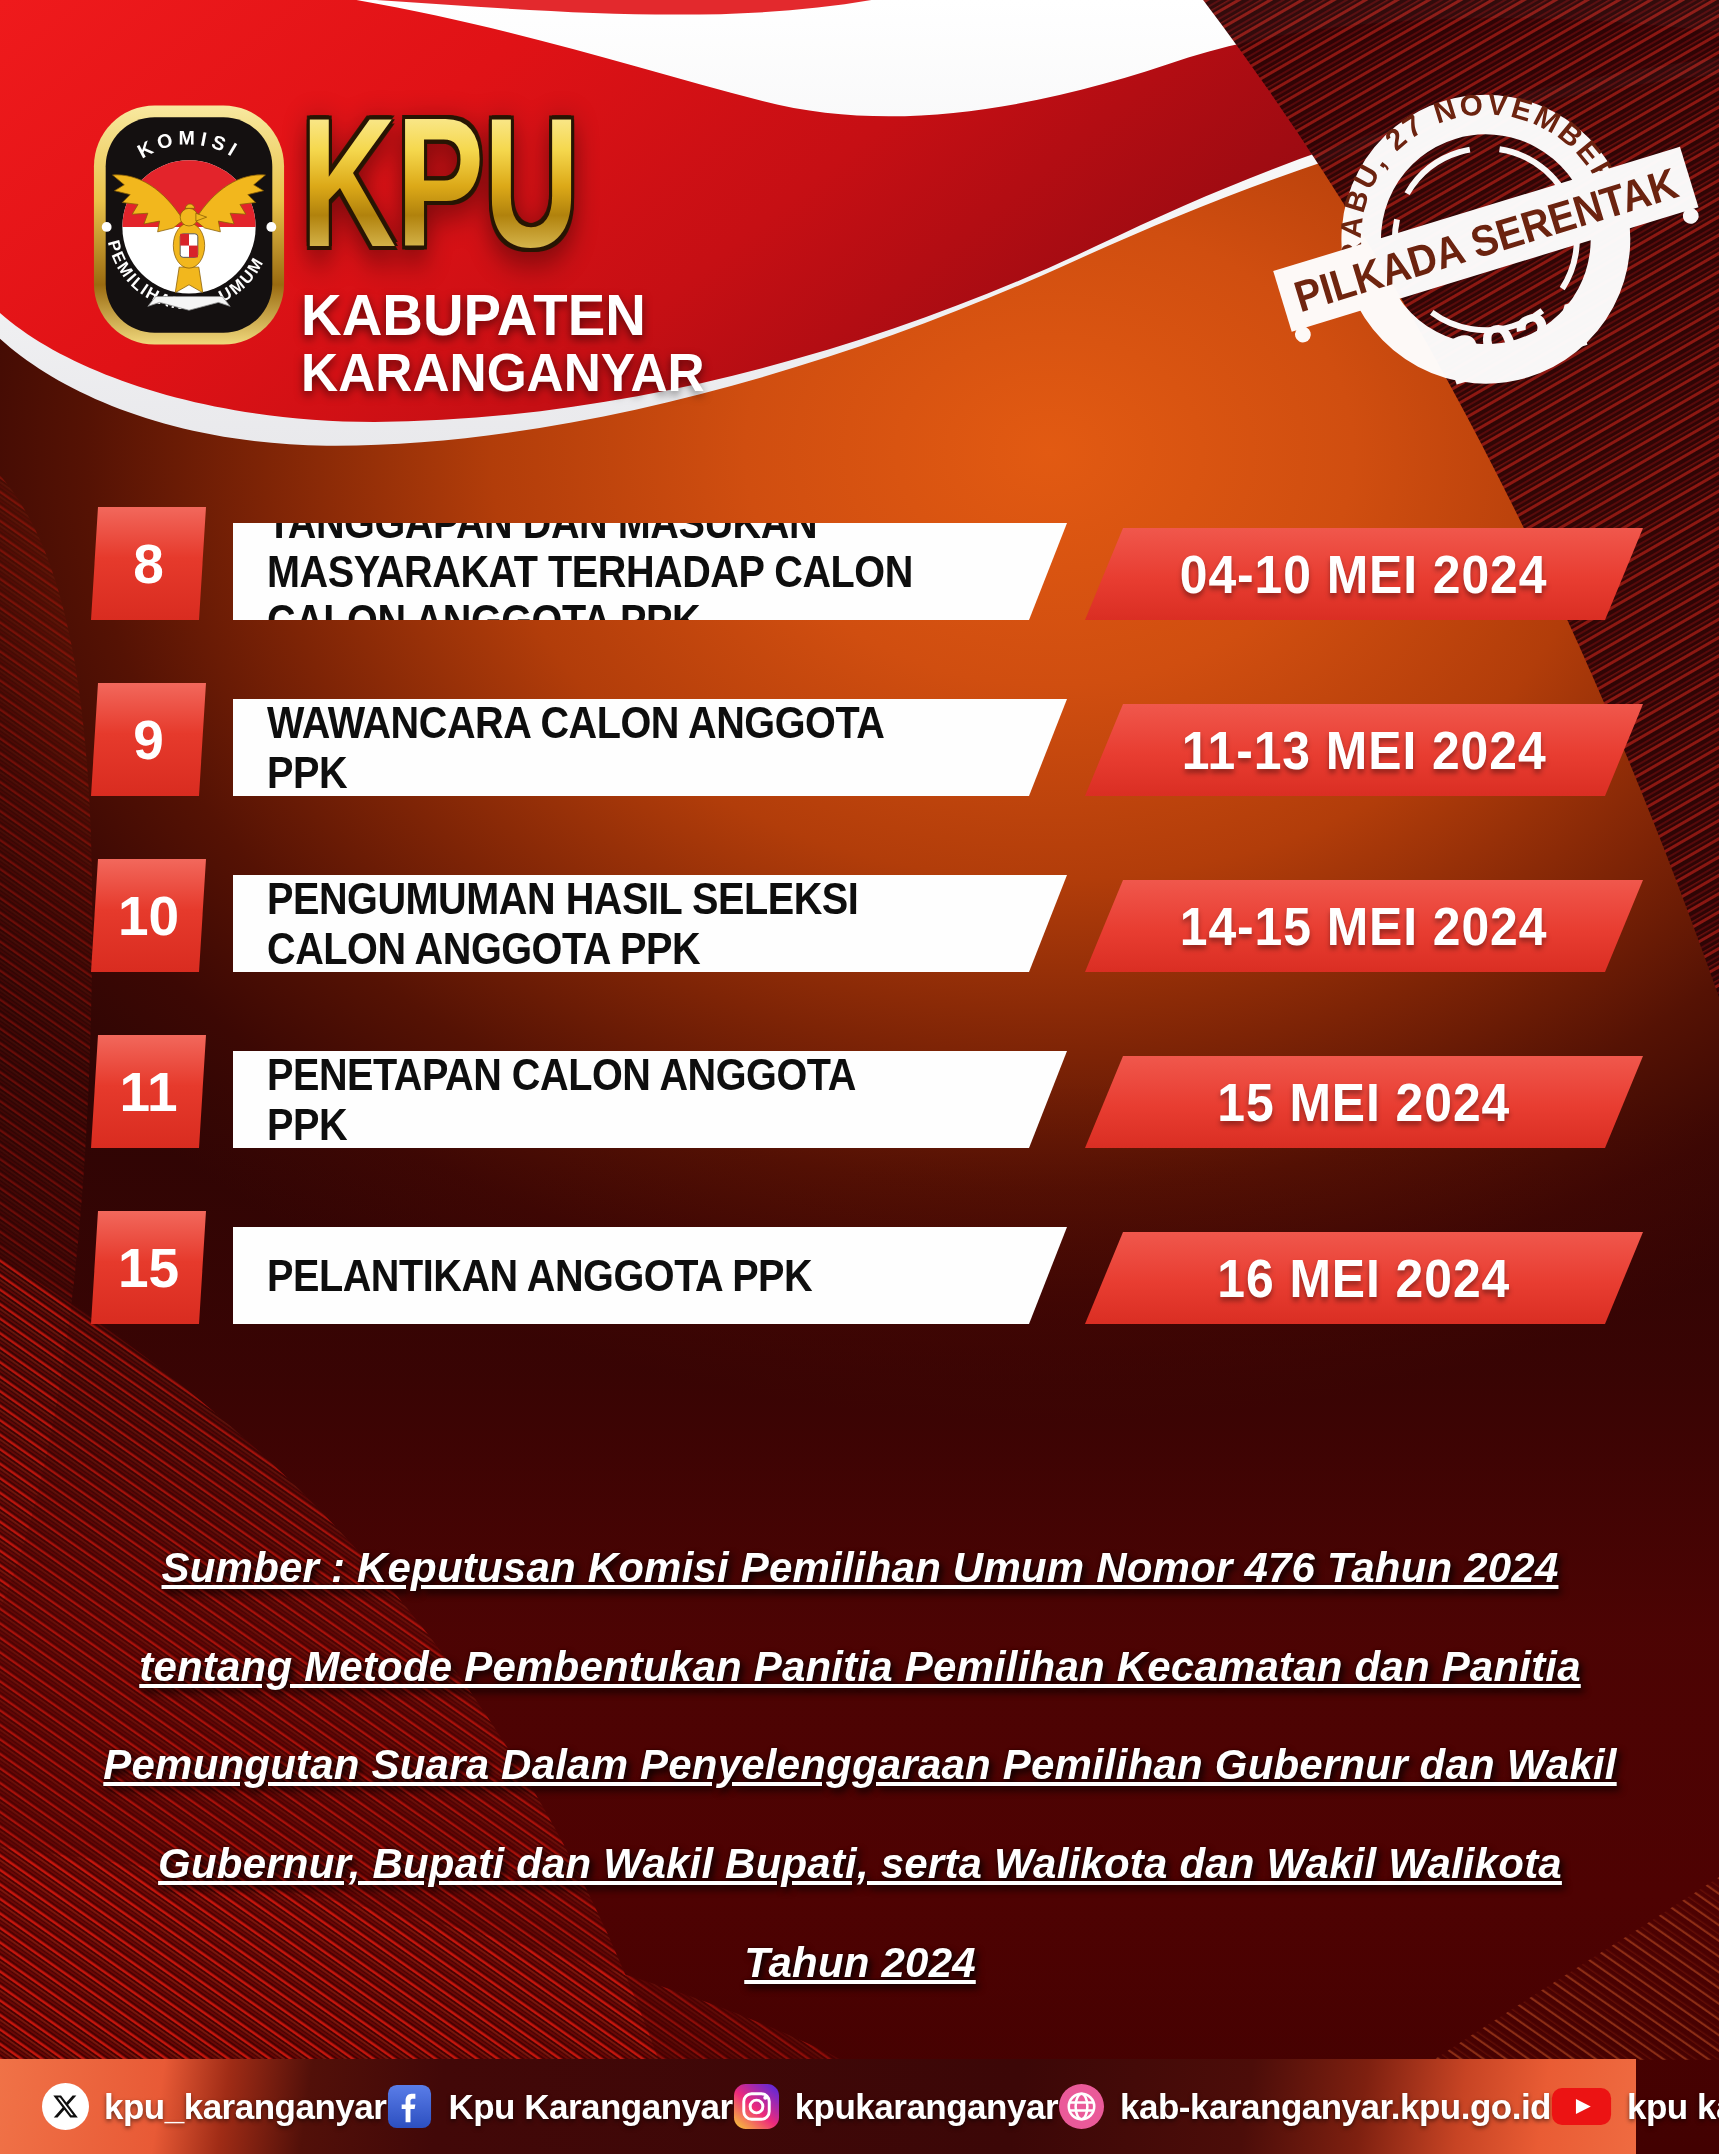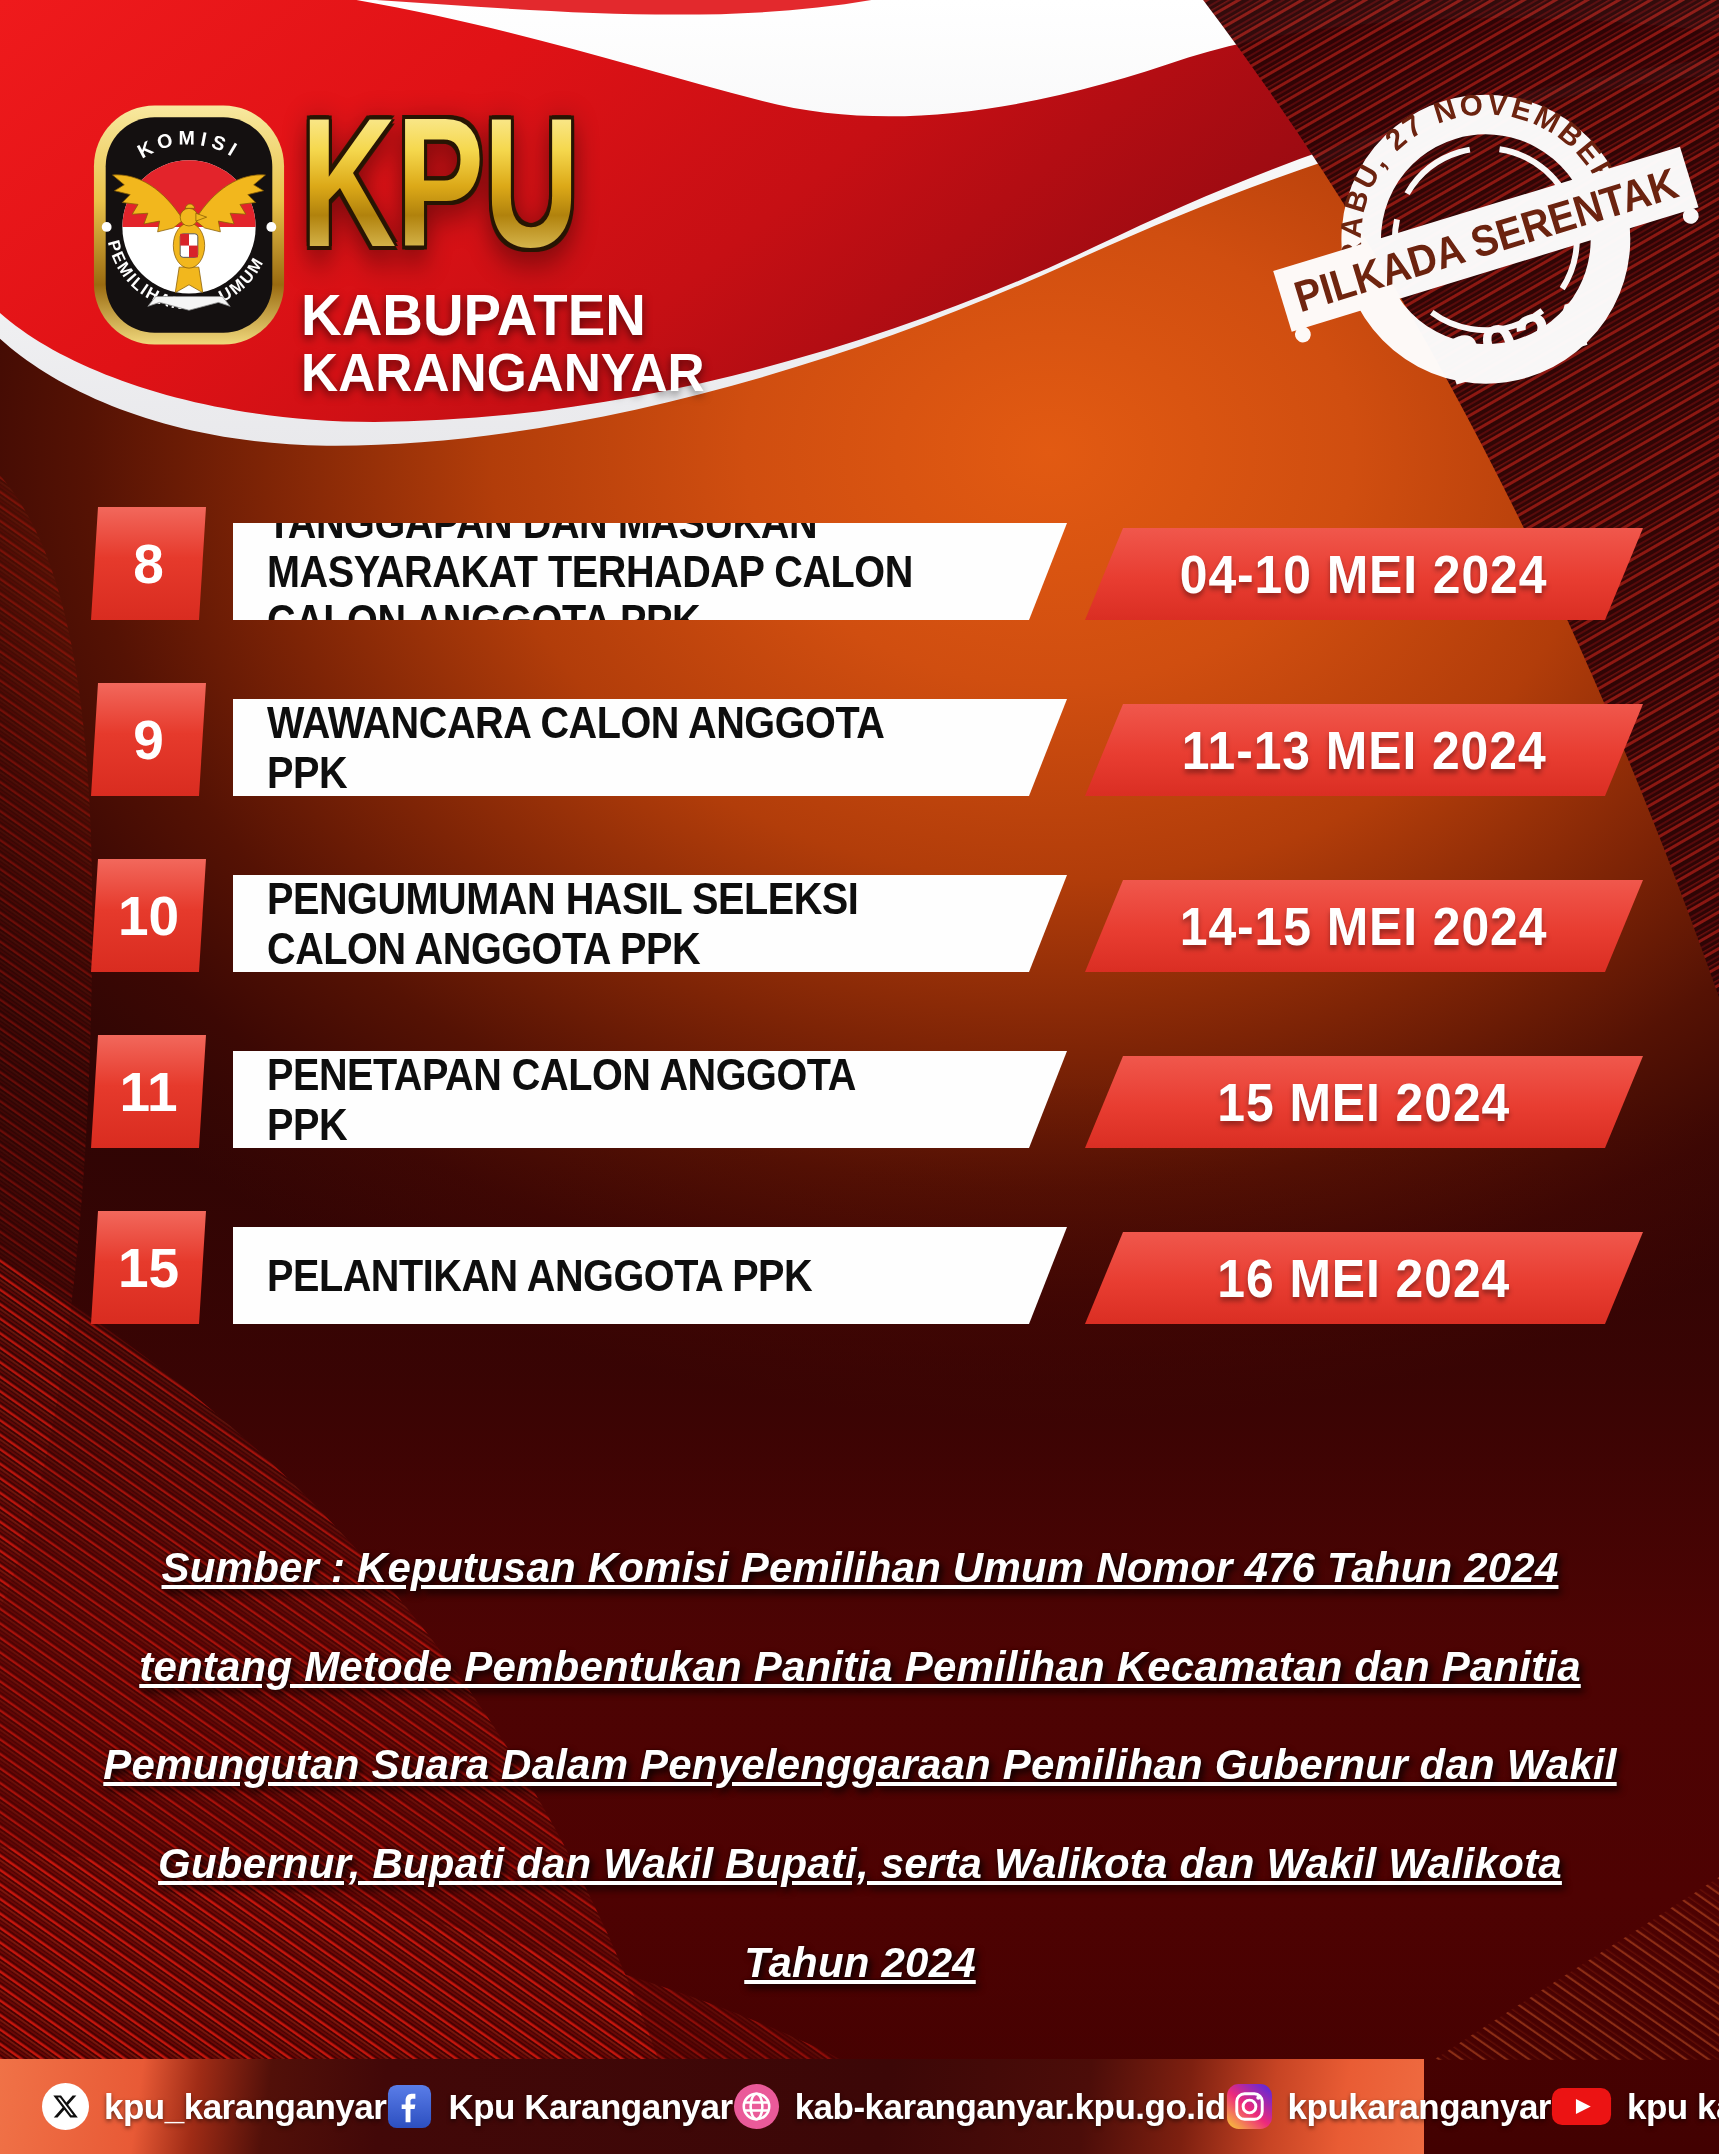--- a/index.html
+++ b/index.html
@@ -62,21 +62,21 @@
   .date-text{font-size:53px;font-weight:700;color:#fff;letter-spacing:1px;
     transform:scaleX(.94);text-shadow:0 4px 6px rgba(0,0,0,.35);}
 
   
   .source{top:1477px;left:50%;transform:translateX(-50%);width:1530px;z-index:10;
     text-align:center;font-style:italic;font-weight:700;font-size:42px;
     line-height:2.35;color:#fff;letter-spacing:0.2px;
     text-shadow:3px 4px 7px rgba(0,0,0,.9), 0 0 2px rgba(0,0,0,.55);text-decoration:underline;}
 
   
-  .footer{left:0;bottom:0;width:1424px;height:95px;z-index:30;
+  .footer{left:0;bottom:0;width:1636px;height:95px;z-index:30;
     display:flex;align-items:center;justify-content:space-between;
     padding:0 42px;box-sizing:border-box;
     background:linear-gradient(98deg,#f07247 0%,#e85a36 10%,#a02c16 14%,#521009 19%,
       #420808 27%,#3c0707 62%,#4c0d09 76%,#7e2010 83%,#c74424 89%,#e95c34 94%,#ef6b41 100%);}
   .f-item{display:flex;align-items:center;gap:15px;}
   .f-icon{width:47px;height:47px;flex:0 0 auto;display:block;}
   .f-icon.wide{width:61px;}
   .f-label{color:#fff;font-size:35px;font-weight:700;letter-spacing:-0.5px;
     text-shadow:0 2px 4px rgba(0,0,0,.55);white-space:nowrap;}
 </style>
@@ -279,48 +279,48 @@
             </linearGradient>
           </defs>
         <rect x="2" y="2" width="44" height="44" rx="9" fill="url(#fbG)"></rect>
         <path fill="#ffffff" d="M30 16h-3.2c-.9 0-1.8 1-1.8 2.1V22H30l-.8 4.6h-4.2V40h-5V26.6H16V22h4v-4.4C20 13.9 22.6 11 26 11h4z"></path>
       </svg>
       <span class="f-label">Kpu Karanganyar</span>
     </div>
 
     <div class="f-item">
       <svg class="f-icon" viewBox="0 0 48 48">
-        <circle cx="24" cy="24" r="23" fill="#ea5a99"></circle>
-        <g fill="none" stroke="#ffffff" stroke-width="2.6">
-          <circle cx="24" cy="24" r="13"></circle>
-          <ellipse cx="24" cy="24" rx="6" ry="13"></ellipse>
-          <path d="M11.5,20 H36.5 M11.5,28 H36.5"></path>
-        </g>
-      </svg>
-      <span class="f-label">kab-karanganyar.kpu.go.id</span>
-    </div>
-
-    <div class="f-item">
-      <svg class="f-icon" viewBox="0 0 48 48">
         <defs>
             <linearGradient id="igG" x1="0" y1="1" x2="0.85" y2="0">
           <stop offset="0" stop-color="#f9ce34"></stop>
               <stop offset=".5" stop-color="#ee2a7b"></stop>
           <stop offset="1" stop-color="#6228d7"></stop>
             </linearGradient>
           </defs>
         <rect x="1" y="1" width="46" height="46" rx="12" fill="url(#igG)"></rect>
         <rect x="11" y="11" width="26" height="26" rx="8" fill="none" stroke="#fff" stroke-width="3"></rect>
         <circle cx="24" cy="24" r="6.5" fill="none" stroke="#fff" stroke-width="3"></circle>
         <circle cx="33" cy="15" r="2.1" fill="#fff"></circle>
       </svg>
       <span class="f-label">kpukaranganyar</span>
     </div>
 
     <div class="f-item">
+      <svg class="f-icon" viewBox="0 0 48 48">
+        <circle cx="24" cy="24" r="23" fill="#ea5a99"></circle>
+        <g fill="none" stroke="#ffffff" stroke-width="2.6">
+          <circle cx="24" cy="24" r="13"></circle>
+          <ellipse cx="24" cy="24" rx="6" ry="13"></ellipse>
+          <path d="M11.5,20 H36.5 M11.5,28 H36.5"></path>
+        </g>
+      </svg>
+      <span class="f-label">kab-karanganyar.kpu.go.id</span>
+    </div>
+
+    <div class="f-item">
       <svg class="f-icon wide" viewBox="0 0 66 48">
         <rect x="1" y="4" width="64" height="40" rx="11" fill="#ec1313"></rect>
         <path d="M27 16 L43 24 L27 32 Z" fill="#ffffff"></path>
       </svg>
       <span class="f-label">kpu karanganyar</span>
     </div>
 
   </div>
 </div>
 

